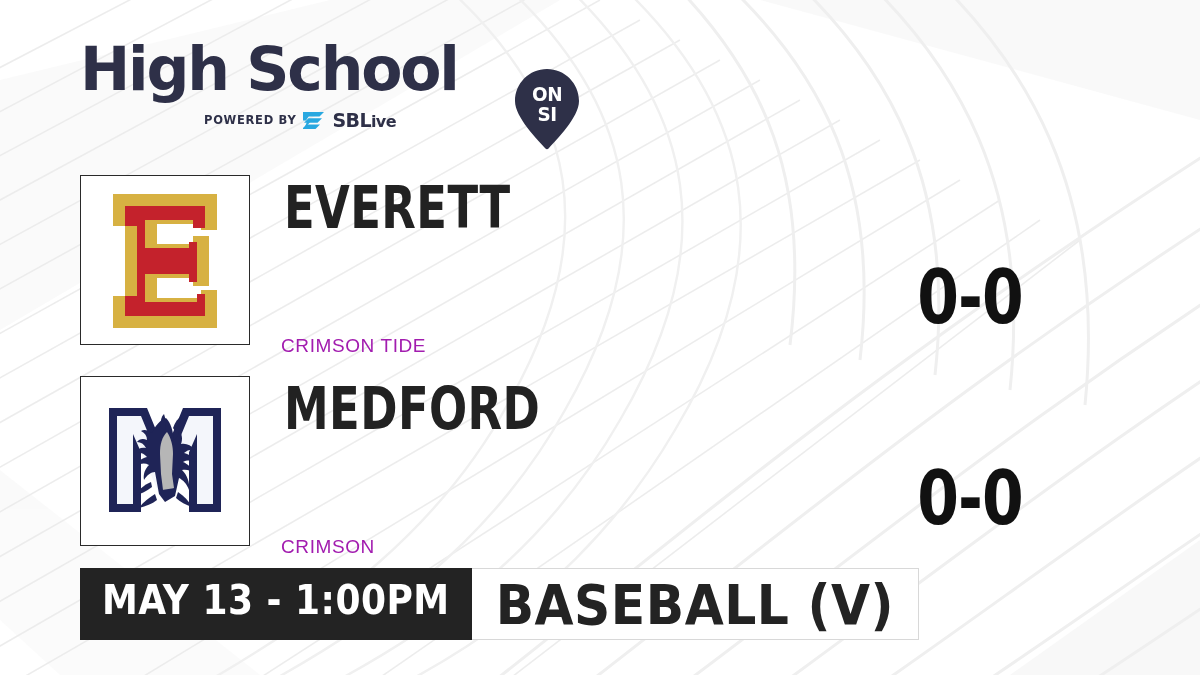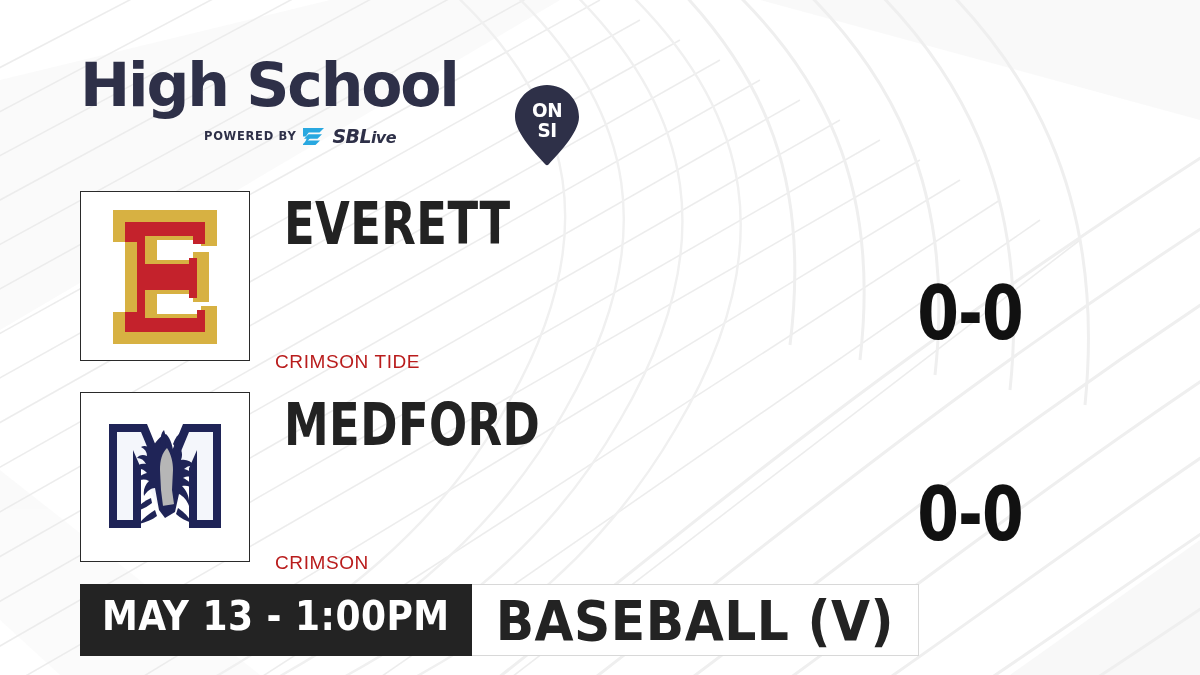--- a/index.html
+++ b/index.html
@@ -15,21 +15,20 @@
   #bg-pattern {
     position:absolute; inset:0;
     width:1200px; height:675px;
     z-index:0;
   }
 
   
   #stage {
     position:absolute; inset:0;
     z-index:2;
-    margin-top:16px;
   }
 
   
   .brand {
     position:absolute;
     left:80px; top:38px;
     width:430px; height:95px;
   }
   .brand-wordmark {
     font-family:"DejaVu Sans", sans-serif;
@@ -58,21 +57,20 @@
     font-family:"DejaVu Sans", sans-serif;
     font-weight:700;
     font-size:11.5px;
     letter-spacing:0.7px;
     color:#2e3048;
   }
   .sbl-mark { width:22px; height:17px; display:block; }
   .sbl-word {
     font-family:"DejaVu Sans", sans-serif;
     font-weight:700;
-    font-style:italic;
     font-size:19px;
     letter-spacing:-0.6px;
     color:#2e3048;
   }
   .sbl-word .lower { font-size:16px; }
 
   
   .team-row { position:absolute; left:0; }
   #team-row-0 { top:175px; }
   #team-row-1 { top:376px; }
@@ -98,27 +96,27 @@
     font-size:58px;
     line-height:62px;
     letter-spacing:0.5px;
     color:#222222;
     transform:scaleX(0.86);
     transform-origin:left center;
     white-space:nowrap;
   }
   .team-mascot {
     position:absolute;
-    left:275px;
+    left:281px;
     top:160px;
     font-family:"Liberation Sans", sans-serif;
     font-weight:400;
     font-size:19px;
     letter-spacing:0.6px;
-    color:#b91c1c;
+    color:#a21caf;
     white-space:nowrap;
   }
 
   .team-score {
     position:absolute;
     left:880px;
     top:85px;
     width:180px;
     text-align:center;
     font-family:"DejaVu Sans Condensed", "Liberation Sans Narrow", "Liberation Sans", sans-serif;

